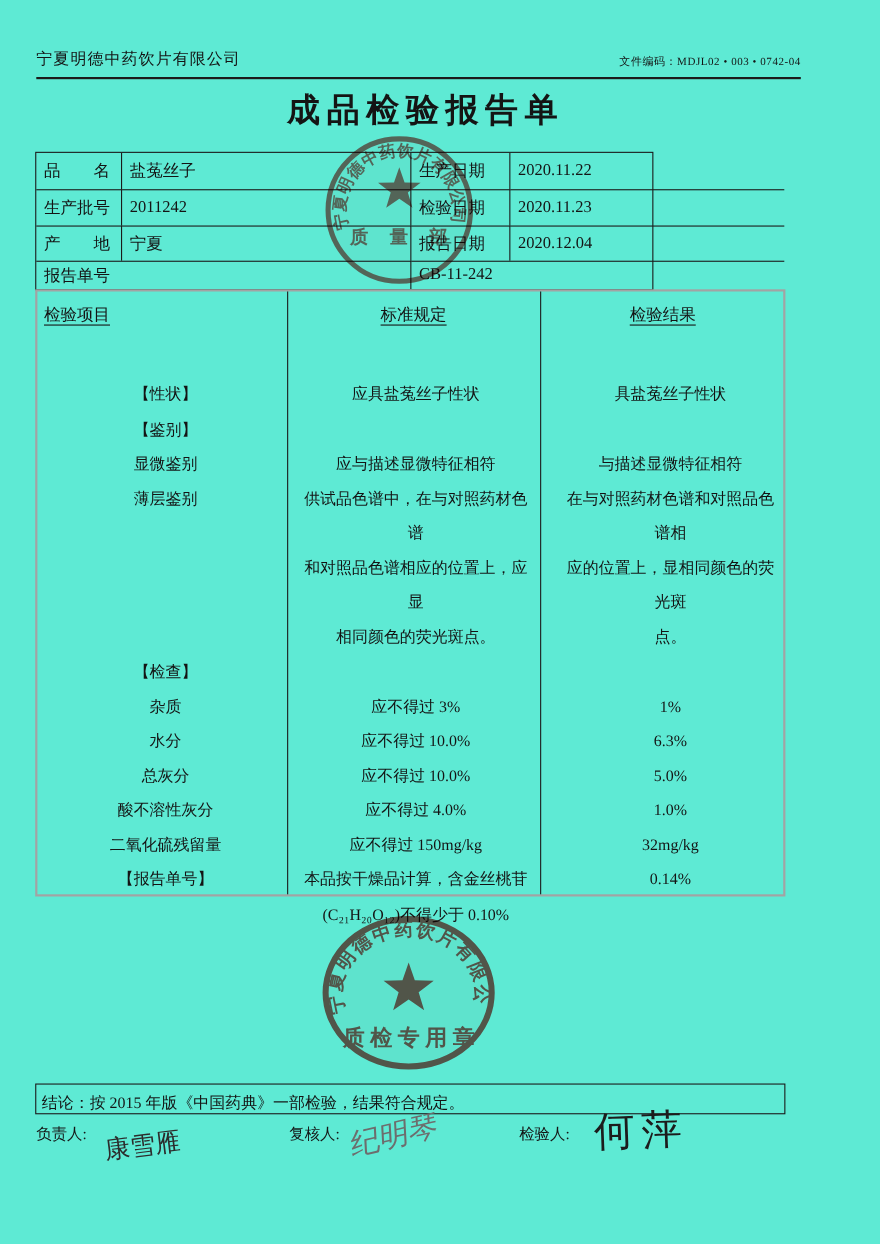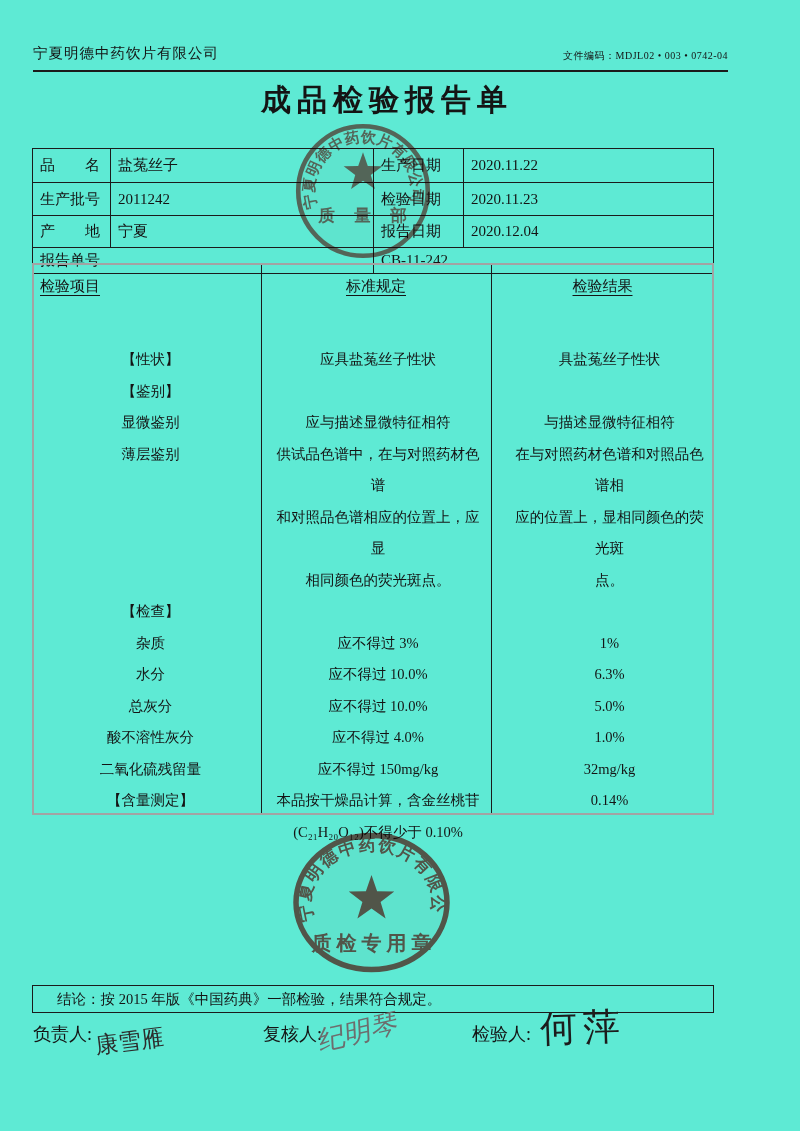--- a/index.html
+++ b/index.html
@@ -18,21 +18,21 @@
   .company { font-size:14.5px; letter-spacing:1px; }
   .doc-code { font-size:10px; letter-spacing:0.5px; }
 
   .title {
     position:absolute; left:33px; top:80px; width:708px;
     text-align:center; font-size:30px; font-weight:bold; letter-spacing:6px;
   }
 
   
   .info-table {
-    position:absolute; left:32px; top:148px; width:682px;
+    position:absolute; left:32px; top:138px; width:562px;
     box-sizing:border-box; border:1px solid #1b1b1b; background:transparent;
   }
   .info-row { display:grid; grid-template-columns:78px 263px 90px 249px; }
   .info-row.r4 { display:grid; grid-template-columns:341px 339px; }
   .info-row > div {
     box-sizing:border-box; display:flex; align-items:center;
     padding-left:7px; font-size:15px;
     border-right:1px solid #1b1b1b; border-top:1px solid #1b1b1b;
   }
   .info-row > div:last-child { border-right:none; }
@@ -57,25 +57,25 @@
   .mt-row { display:grid; grid-template-columns:227px 230px 223px; }
   .mt-row > div { line-height:31.5px; box-sizing:border-box; }
   .cell-item   { padding-left:6px; }
   .cell-std    { padding-left:10px; padding-right:6px; white-space:pre-line; }
   .cell-result { padding-left:20px;  padding-right:6px; white-space:pre-line; }
 
   
   .conclusion {
     position:absolute; left:32px; top:985px; width:682px; height:28px;
     box-sizing:border-box; border:1px solid #1b1b1b; border-top:1px solid #1b1b1b;
-    display:flex; align-items:center; padding-left:24px; font-size:14.5px;
-  }
-
-  
-  .sig-label { position:absolute; top:1022px; font-size:18px; }
+    display:flex; align-items:flex-end; padding-left:5px; font-size:14.5px;
+  }
+
+  
+  .sig-label { position:absolute; top:1022px; font-size:14px; }
   .sig-label.l1 { left:33px; } .sig-label.l2 { left:263px; } .sig-label.l3 { left:472px; }
   .sig-name { position:absolute; font-family:"DejaVu Sans","Liberation Sans",sans-serif; }
   .sig-name.n1 { left:95px;  top:1026px; font-size:23px; color:#2c2c2c; transform:rotate(-7deg); }
   .sig-name.n2 { left:318px; top:1014px; font-size:27px; color:#6d6d6d; transform:rotate(-13deg) skewX(-10deg); }
   .sig-name.n3 { left:540px; top:1003px; font-size:37px; color:#1c1c1c; transform:rotate(-2deg); letter-spacing:6px; }
 
   
   .stamp { position:absolute; mix-blend-mode:multiply; pointer-events:none; }
   .stamp.top-stamp    { left:289px; top:115px; opacity:0.8; }
   .stamp.bottom-stamp { left:288px; top:830px; opacity:0.9; }
@@ -178,21 +178,21 @@
         <div class="cell-item">酸不溶性灰分</div>
         <div class="cell-std">应不得过 4.0%</div>
         <div class="cell-result">1.0%</div>
       </div>
       <div class="mt-row">
         <div class="cell-item">二氧化硫残留量</div>
         <div class="cell-std">应不得过 150mg/kg</div>
         <div class="cell-result">32mg/kg</div>
       </div>
       <div class="mt-row">
-        <div class="cell-item">【含量测定】</div>
+        <div class="cell-item">【报告单号】</div>
         <div class="cell-std">本品按干燥品计算，含金丝桃苷
 (C₂₁H₂₀O₁₂)不得少于 0.10%</div>
         <div class="cell-result">0.14%</div>
       </div>
     </div>
   </div>
 
   <div class="conclusion">
     <span>结论：按 2015 年版《中国药典》一部检验，结果符合规定。</span>
   </div>

